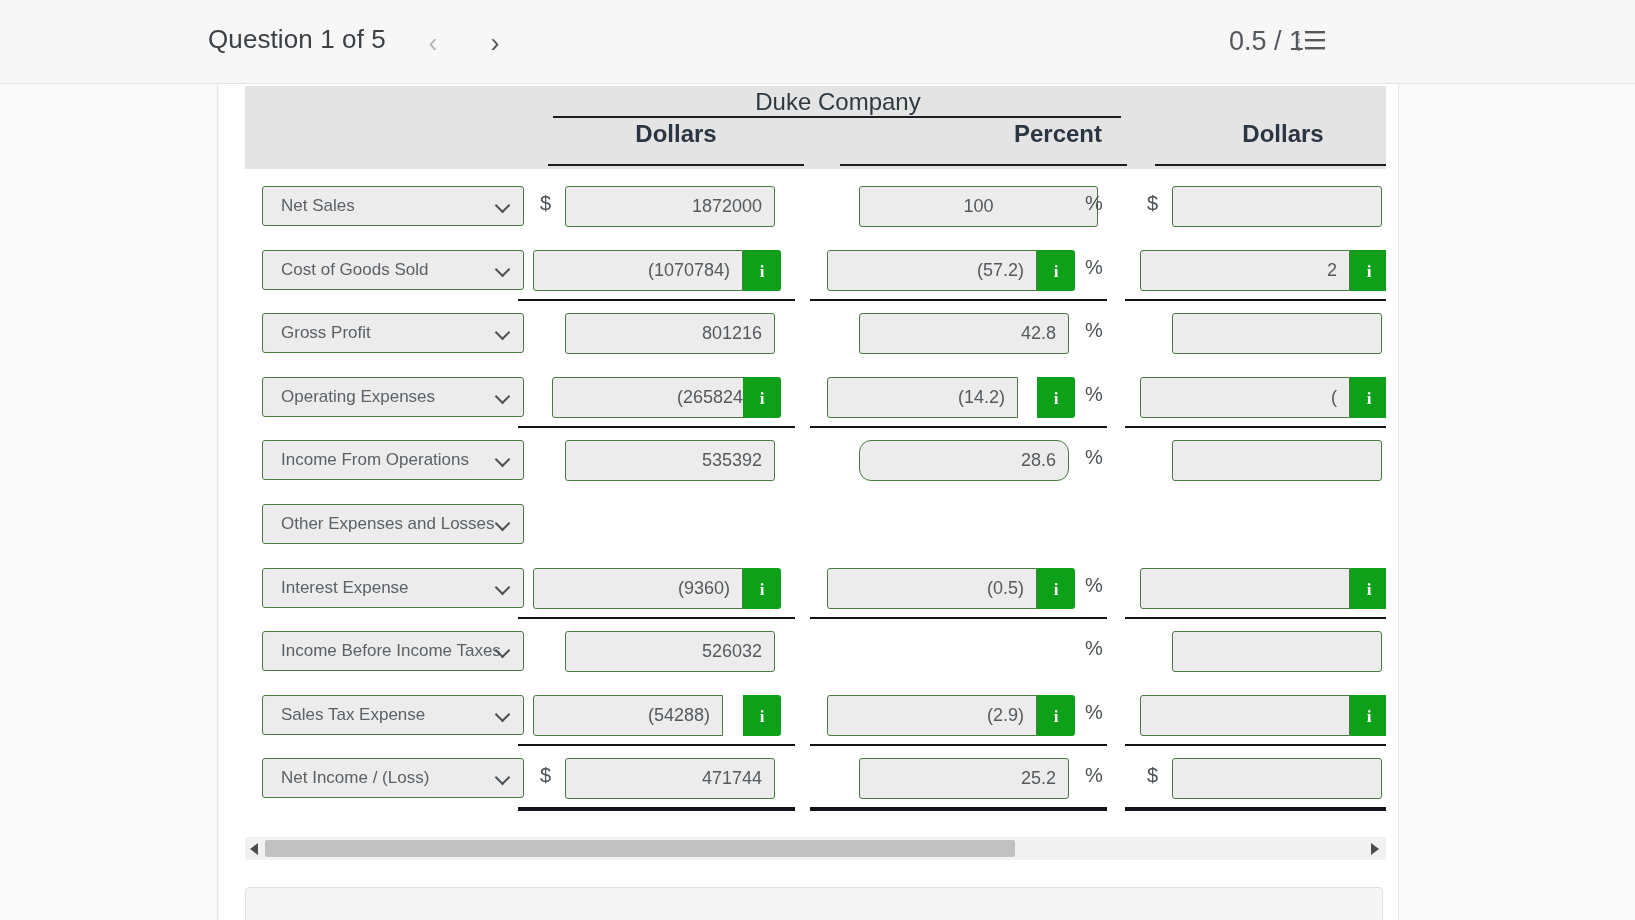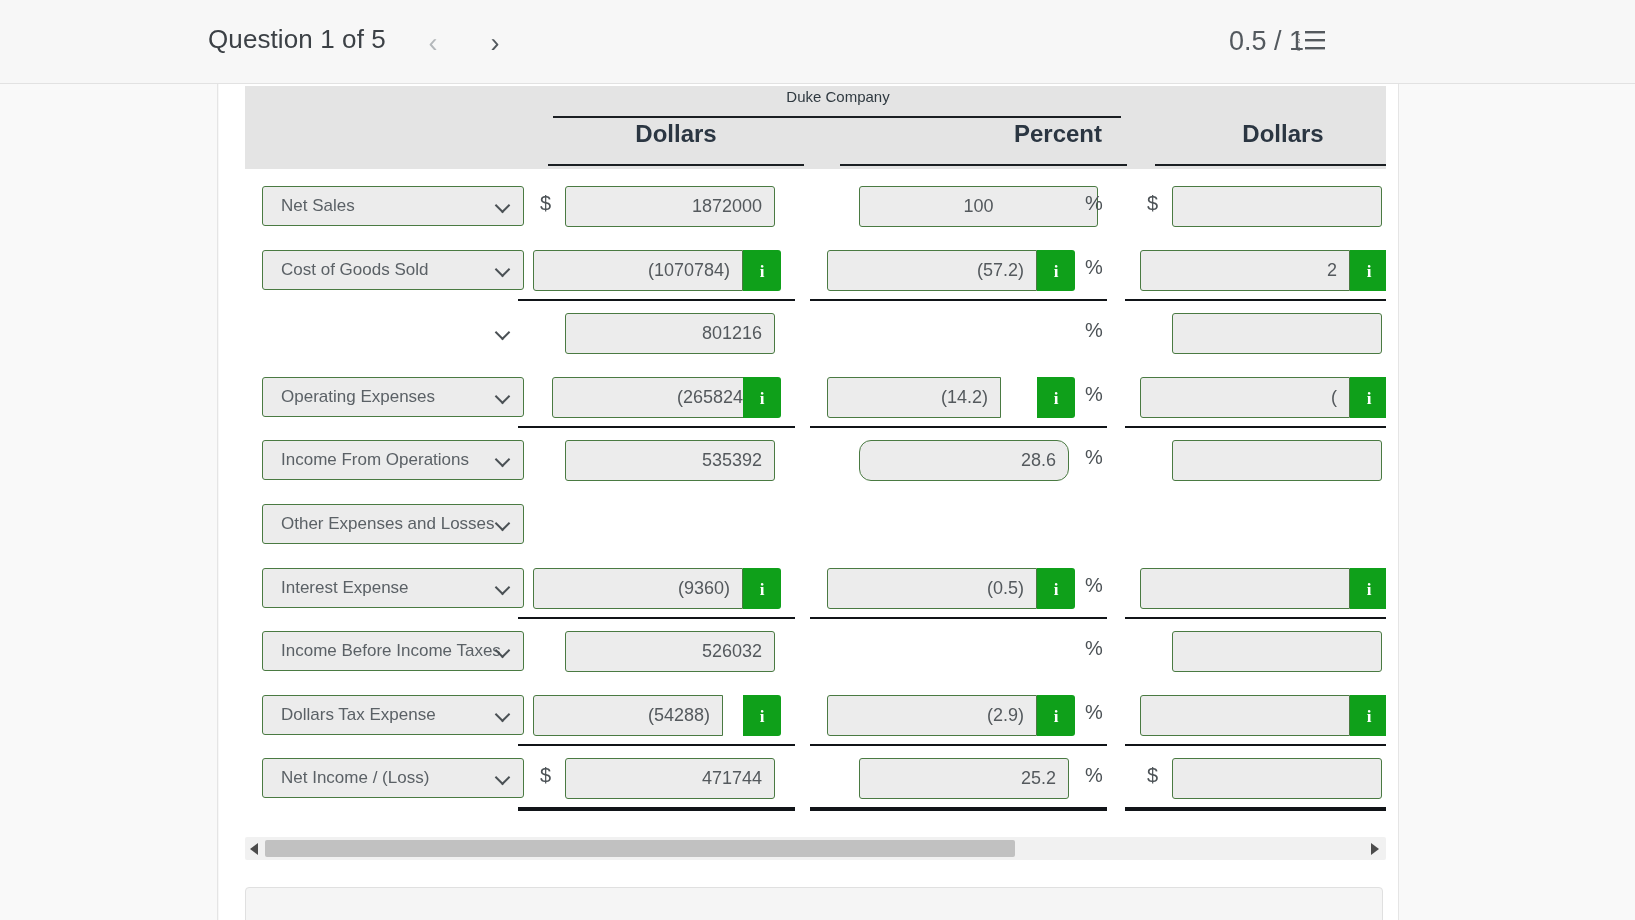--- a/index.html
+++ b/index.html
@@ -84,21 +84,21 @@
 
   
   #header-block {
     position: absolute; left: 0; top: 2px;
     width: 1750px; height: 83px;
     background: #e4e4e4;
   }
   #company-title {
     position: absolute; left: 308px; top: 2px;
     width: 570px; text-align: center;
-    font-size: 15px; color: #2f3940; font-weight: 400;
+    font-size: 24px; color: #2f3940; font-weight: 400;
   }
   .span-rule {
     position: absolute; height: 0;
     border-top: 2px solid #1b1f23;
   }
   #company-rule { left: 308px; top: 30px; width: 568px; }
 
   .col-head {
     position: absolute; top: 34px;
     font-size: 24px; font-weight: bold; color: #2b3642;
@@ -317,31 +317,33 @@
               <input class="num-input" type="text" value="(57.2)" style="left: 582px; width: 210px; border-radius: 3px 0px 0px 3px;">
               <button class="info-btn" style="left: 792px;">i</button>
               <span class="sym" style="left: 840px;">%</span>
               <input class="num-input" type="text" value="2" style="left: 895px; width: 210px; border-radius: 3px 0px 0px 3px;">
               <button class="info-btn" style="left: 1105px;">i</button>
               <div class="cell-rule" style="left: 273px; width: 277px; top: 57px;"></div>
               <div class="cell-rule" style="left: 565px; width: 297px; top: 57px;"></div>
               <div class="cell-rule" style="left: 880px; width: 277px; top: 57px;"></div>
             </div>
             <div class="row" style="top: 221.2px;">
+              <div class="acct-select">Gross Profit</div>
               <span class="sel-caret" style="left: 252px;"></span>
               <input class="num-input" type="text" value="801216" style="left: 320px; width: 210px;">
+              <input class="num-input" type="text" value="42.8" style="left: 614px; width: 210px;">
               <span class="sym" style="left: 840px;">%</span>
               <input class="num-input" type="text" style="left: 927px; width: 210px;">
             </div>
             <div class="row" style="top: 284.8px;">
               <div class="acct-select">Operating Expenses</div>
               <span class="sel-caret" style="left: 252px;"></span>
               <input class="num-input" type="text" value="(265824)" style="left: 288px; width: 210px; border-radius: 3px 0px 0px 3px; margin-left: 19px;">
               <button class="info-btn" style="left: 498px;">i</button>
-              <input class="num-input" type="text" value="(14.2)" style="left: 582px; width: 174px; border-radius: 3px 0px 0px 3px;">
+              <input class="num-input" type="text" value="(14.2)" style="left: 582px; width: 191px; border-radius: 3px 0px 0px 3px;">
               <button class="info-btn" style="left: 792px;">i</button>
               <span class="sym" style="left: 840px;">%</span>
               <input class="num-input" type="text" value="(" style="left: 895px; width: 210px; border-radius: 3px 0px 0px 3px;">
               <button class="info-btn" style="left: 1105px;">i</button>
               <div class="cell-rule" style="left: 273px; width: 277px; top: 57px;"></div>
               <div class="cell-rule" style="left: 565px; width: 297px; top: 57px;"></div>
               <div class="cell-rule" style="left: 880px; width: 277px; top: 57px;"></div>
             </div>
             <div class="row" style="top: 348.4px;">
               <div class="acct-select">Income From Operations</div>
@@ -370,21 +372,21 @@
               <div class="cell-rule" style="left: 880px; width: 277px; top: 57px;"></div>
             </div>
             <div class="row" style="top: 539.2px;">
               <div class="acct-select">Income Before Income Taxes</div>
               <span class="sel-caret" style="left: 252px;"></span>
               <input class="num-input" type="text" value="526032" style="left: 320px; width: 210px;">
               <span class="sym" style="left: 840px;">%</span>
               <input class="num-input" type="text" style="left: 927px; width: 210px;">
             </div>
             <div class="row" style="top: 602.8px;">
-              <div class="acct-select">Dollars Tax Expense</div>
+              <div class="acct-select">Sales Tax Expense</div>
               <span class="sel-caret" style="left: 252px;"></span>
               <input class="num-input" type="text" value="(54288)" style="left: 288px; width: 190px; border-radius: 3px 0px 0px 3px;">
               <button class="info-btn" style="left: 498px;">i</button>
               <input class="num-input" type="text" value="(2.9)" style="left: 582px; width: 210px; border-radius: 3px 0px 0px 3px;">
               <button class="info-btn" style="left: 792px;">i</button>
               <span class="sym" style="left: 840px;">%</span>
               <input class="num-input" type="text" style="left: 895px; width: 210px; border-radius: 3px 0px 0px 3px;">
               <button class="info-btn" style="left: 1105px;">i</button>
               <div class="cell-rule" style="left: 273px; width: 277px; top: 57px;"></div>
               <div class="cell-rule" style="left: 565px; width: 297px; top: 57px;"></div>

